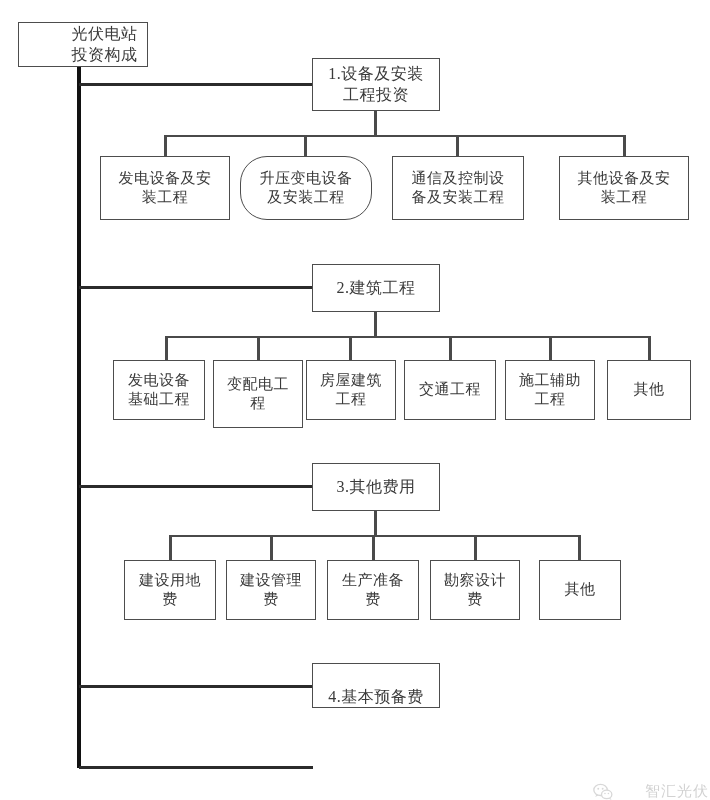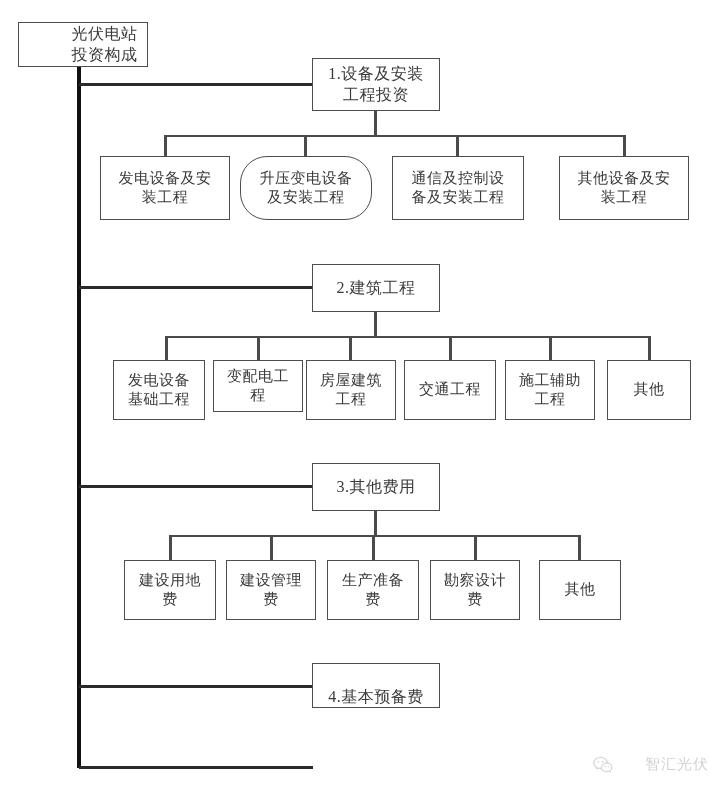--- a/index.html
+++ b/index.html
@@ -159,21 +159,21 @@
   </div>
 
   <div class="node section" style="left:312px; top:264px; width:128px; height:48px;">
     <span class="txt">2.建筑工程</span>
   </div>
 
   <div class="node leaf" style="left:113px; top:360px; width:92px; height:60px;">
     <span class="txt">发电设备
 基础工程</span>
   </div>
-  <div class="node leaf" style="left:213px; top:360px; width:90px; height:52px;">
+  <div class="node leaf" style="left:213px; top:360px; width:90px; height:68px;">
     <span class="txt">变配电工
 程</span>
   </div>
   <div class="node leaf" style="left:306px; top:360px; width:90px; height:60px;">
     <span class="txt">房屋建筑
 工程</span>
   </div>
   <div class="node leaf" style="left:404px; top:360px; width:92px; height:60px;">
     <span class="txt">交通工程</span>
   </div>
@@ -207,21 +207,21 @@
   </div>
   <div class="node leaf" style="left:539px; top:560px; width:82px; height:60px;">
     <span class="txt">其他</span>
   </div>
 
   <div class="node section" style="left:312px; top:663px; width:128px; height:45px;align-items:flex-end;">
     <span class="txt">4.基本预备费</span>
   </div>
 
 
-  <div id="watermark" style="left:593px; top:755px;gap:32px;">
+  <div id="watermark" style="left:593px; top:782px;gap:32px;">
     <span class="wm-icon">
       <svg viewBox="0 0 24 22" width="20" height="18" aria-hidden="true">
         <ellipse cx="9" cy="8.5" rx="8.2" ry="6.8" fill="none" stroke="#d8d8d8" stroke-width="1.6"></ellipse>
         <path d="M4.2 13.6 L2.4 17.2 L6.2 15.3 Z" fill="#d8d8d8"></path>
         <circle cx="6.2" cy="7" r="1.15" fill="#d8d8d8"></circle>
         <circle cx="11.6" cy="7" r="1.15" fill="#d8d8d8"></circle>
         <ellipse cx="16.5" cy="14" rx="6.3" ry="5.2" fill="#ffffff" stroke="#d8d8d8" stroke-width="1.6"></ellipse>
         <path d="M20.9 18 L22.4 20.8 L19.2 19.3 Z" fill="#d8d8d8"></path>
         <circle cx="14.4" cy="12.8" r="0.95" fill="#d8d8d8"></circle>
         <circle cx="18.6" cy="12.8" r="0.95" fill="#d8d8d8"></circle>

